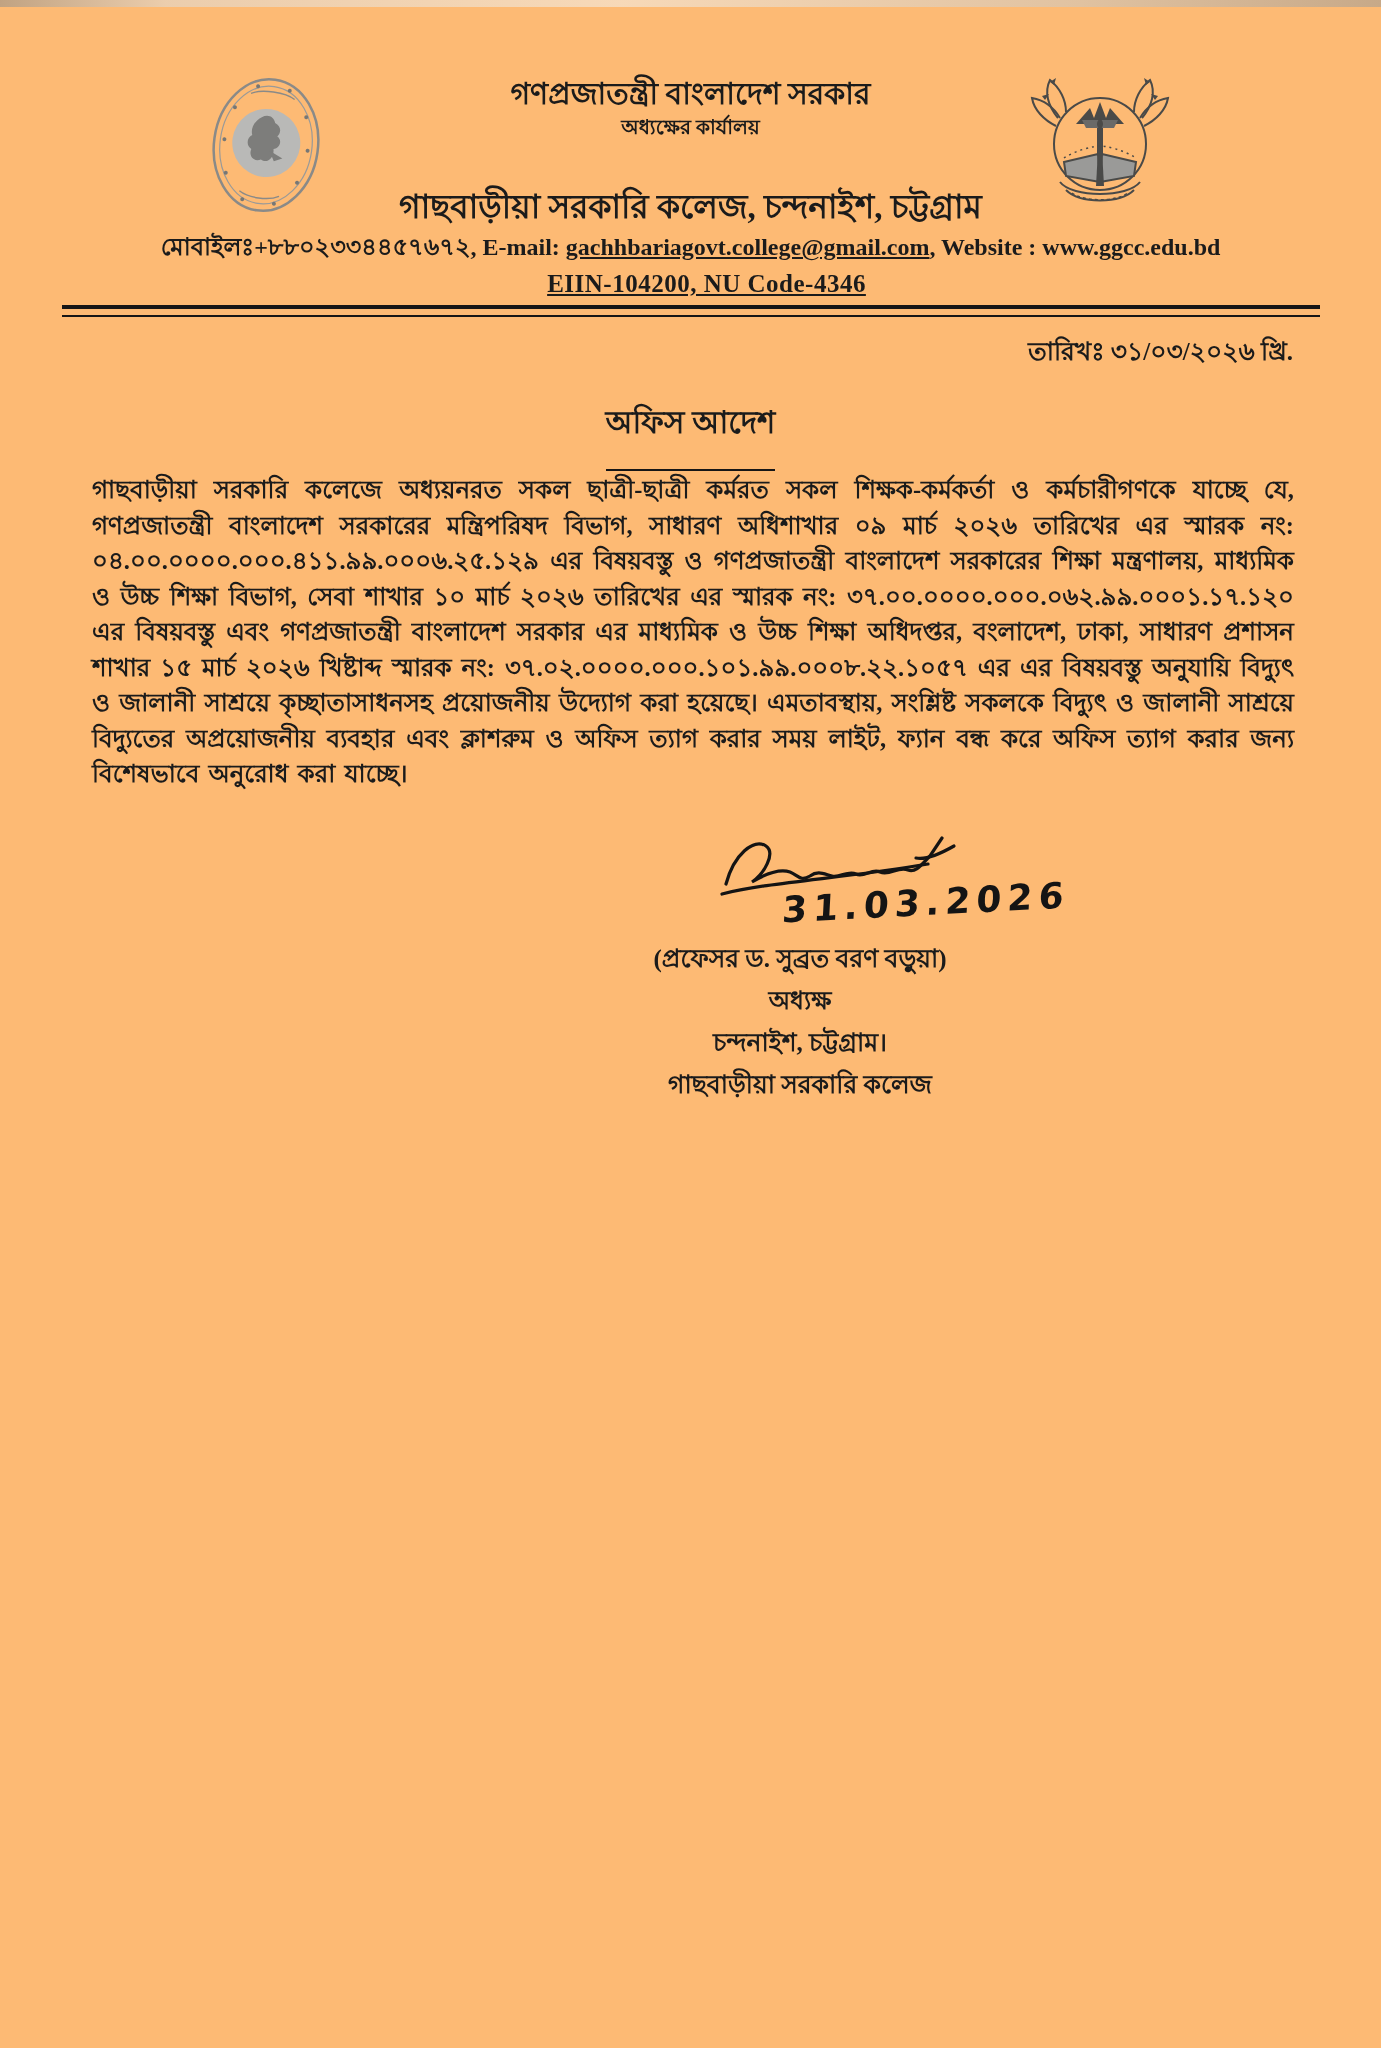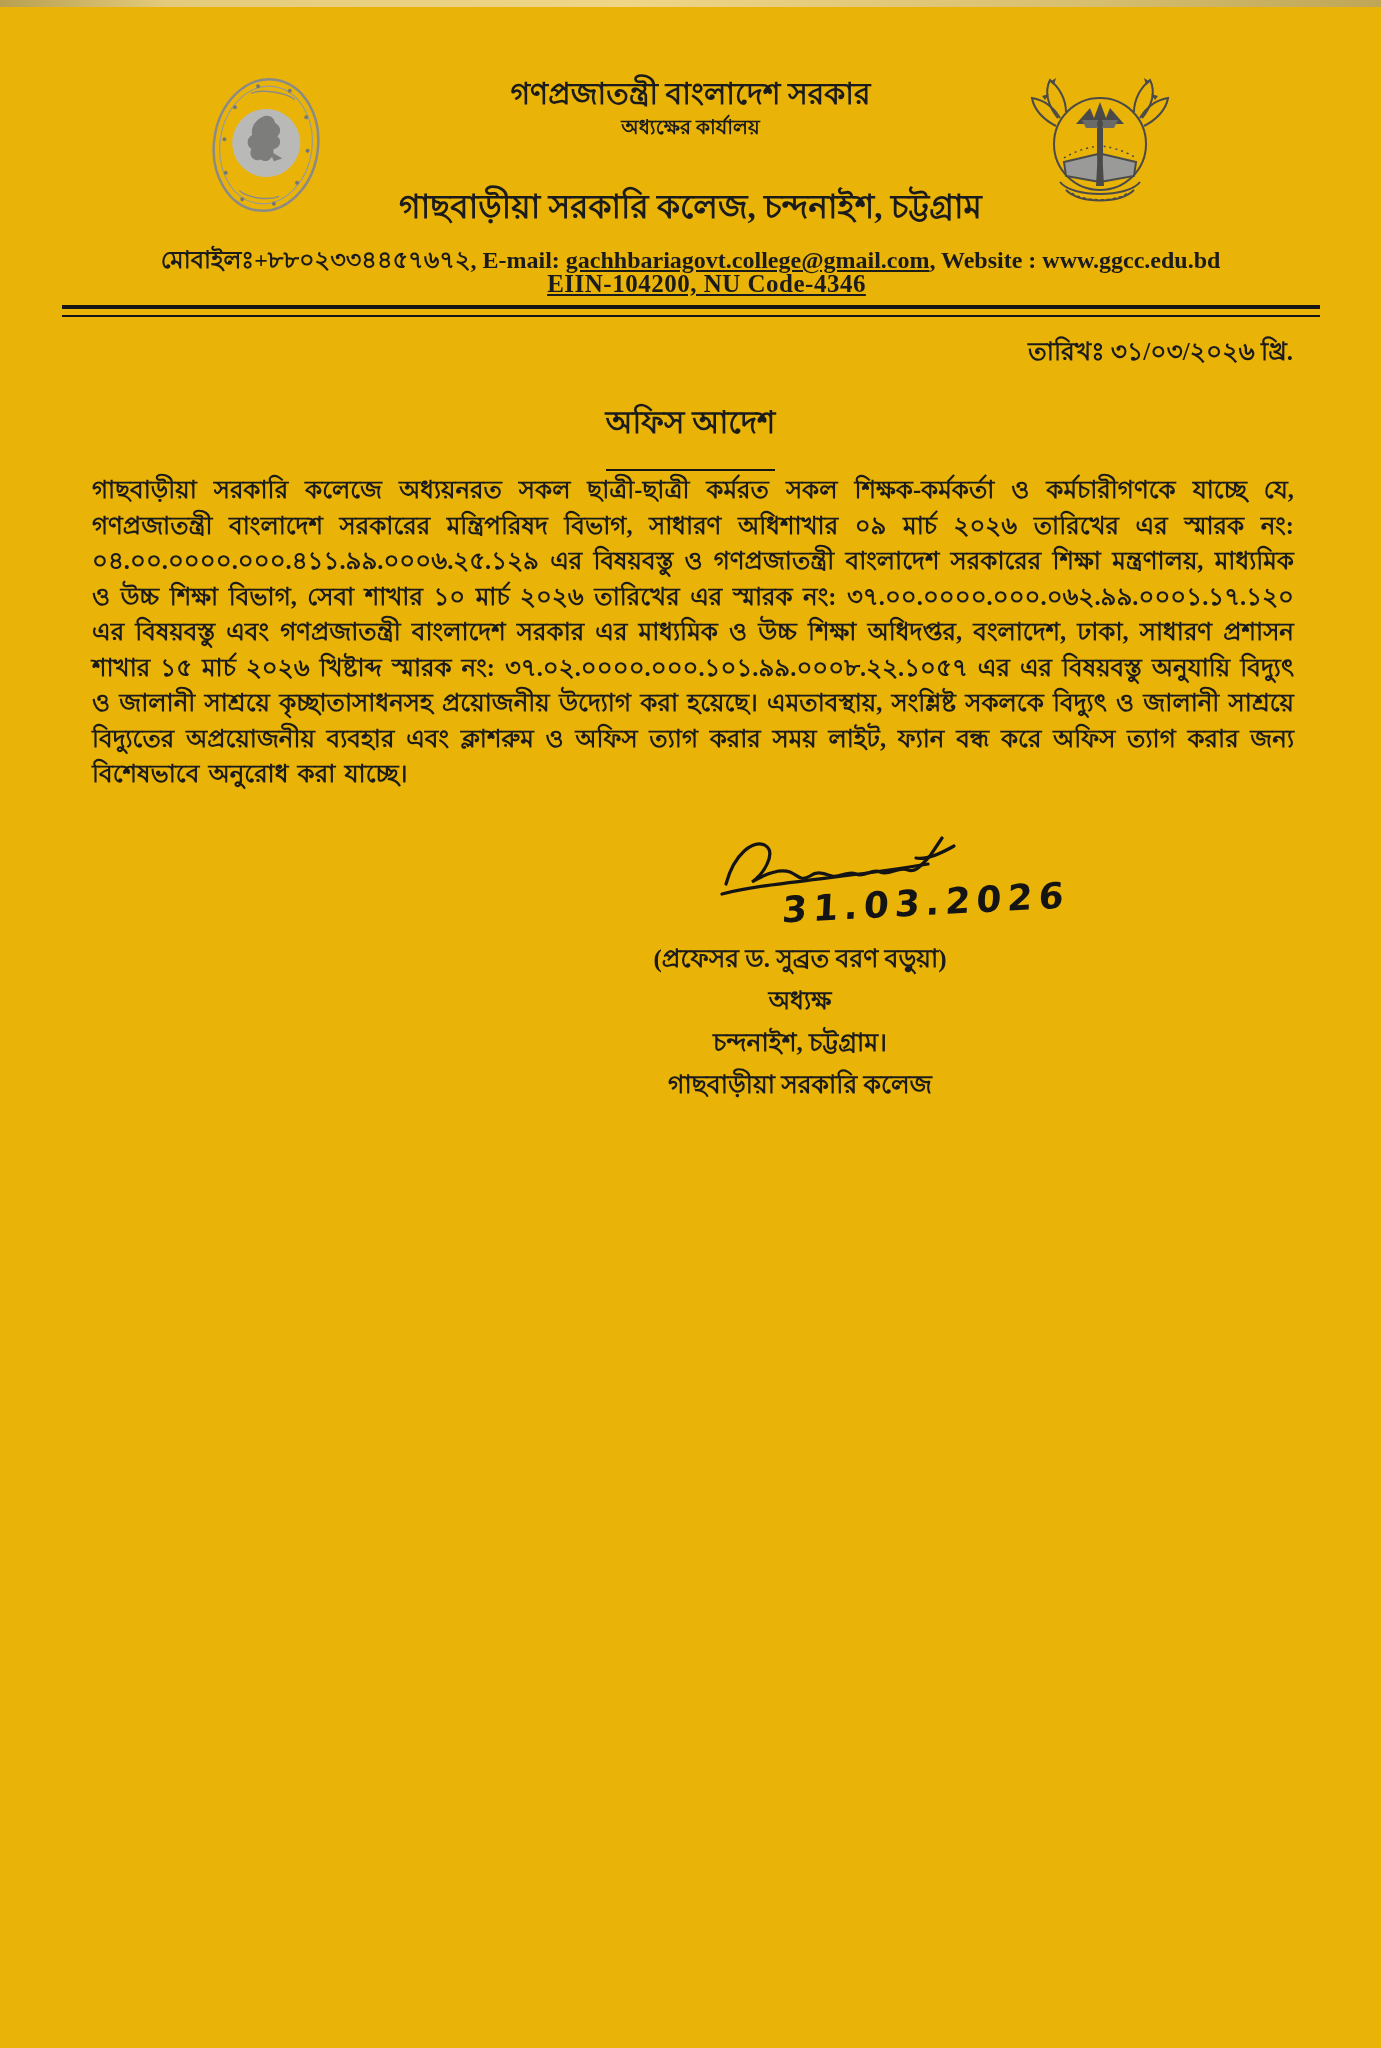--- a/index.html
+++ b/index.html
@@ -1,39 +1,39 @@
 <!DOCTYPE html>
 <html lang="bn"><head>
 <meta charset="utf-8">
 <style>
   html,body{margin:0;padding:0;background:#e8e8e6;}
   .page{
     position:relative;
     width:1381px;height:2048px;
     margin:0 auto;
-    background:#eab308;
+    background:#fdba74;
     font-family:"Liberation Serif","DejaVu Serif",serif;
     color:#1b1b1b;
     overflow:hidden;
   }
   
   .scan-edge{
     position:absolute;top:0;left:0;width:100%;height:7px;
     background:linear-gradient(to right,#8f8f8d,#dddddb 12%,#f2f2ef 45%,#c9c9c6 78%,#9b9b99 100%);
     opacity:.55;
   }
   .center{text-align:center;}
   .bn{font-family:"Liberation Serif","DejaVu Serif",serif;}
   .hdr-line1{position:absolute;top:70px;left:0;width:100%;font-size:30px;font-weight:700;}
   .hdr-line2{position:absolute;top:112px;left:0;width:100%;font-size:20px;font-weight:700;}
   .hdr-line3{position:absolute;top:150px;left:0;width:100%;font-size:33px;font-weight:700;margin-top:31px;}
   .seal-left{position:absolute;left:210px;top:72px;width:112px;height:146px;}
   .logo-right{position:absolute;left:1020px;top:62px;width:160px;height:160px;}
   .contact{
-    position:absolute;top:241px;left:0;width:100%;
+    position:absolute;top:228px;left:0;width:100%;
     font-size:24px;font-weight:700;text-align:center;white-space:nowrap;
   }
   .contact .email{text-decoration:underline;}
   .codes{
     position:absolute;top:270px;left:16px;width:100%;
     font-size:25px;font-weight:700;text-align:center;
     letter-spacing:.5px;
   }
   .codes span{text-decoration:underline;}
   .rule{

